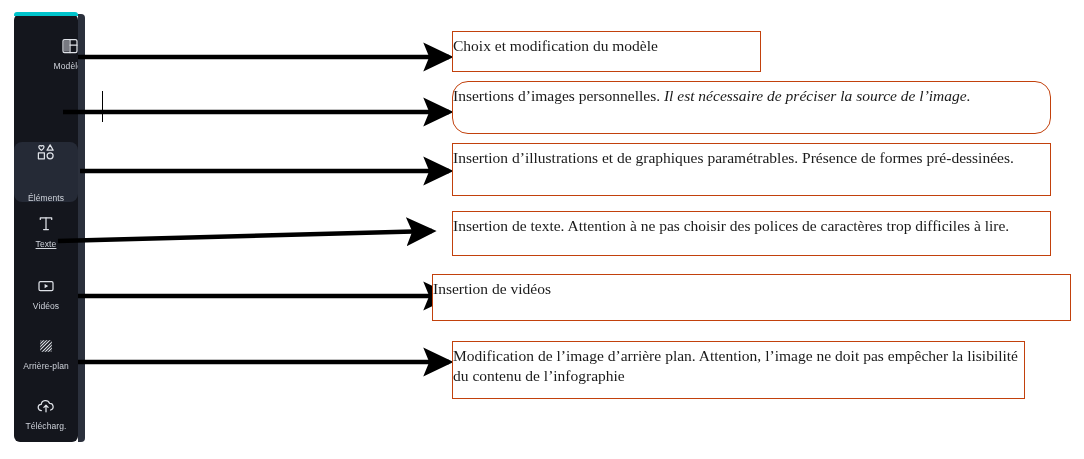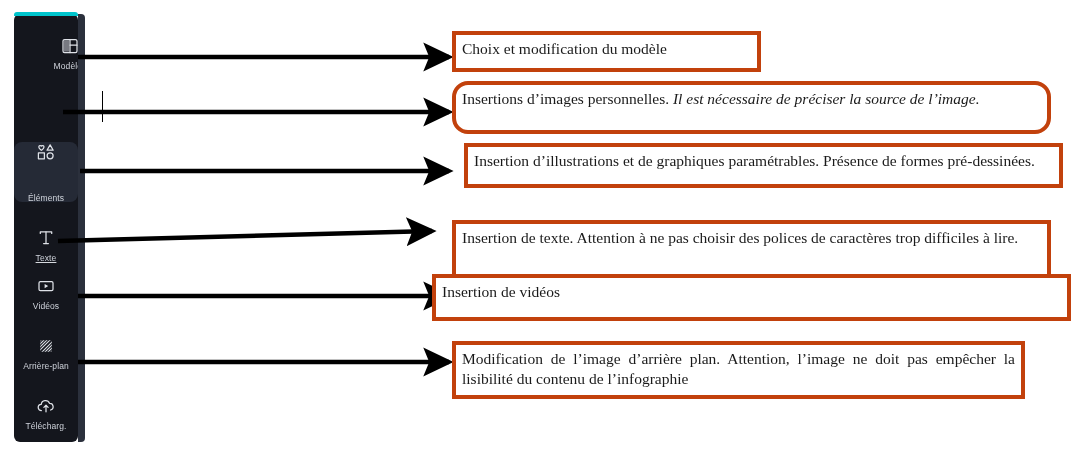--- a/index.html
+++ b/index.html
@@ -85,27 +85,27 @@
     left: 0; top: 0;
     width: 1084px;
     height: 459px;
     pointer-events: none;
   }
 
   
   .note-box {
     position: absolute;
     box-sizing: border-box;
-    border: 4px solid #c2410c;
+    border: 1px solid #c2410c;
     background: #ffffff;
     font-family: "Liberation Serif", serif;
     font-size: 15.5px;
     color: #1a1a1a;
     line-height: 1.32;
-    padding: 4px 6px 3px 6px;
+    padding: 4px 6px 3px 0;
     overflow: hidden;
   }
   .note-box.justify { text-align: justify; }
   .note-box em { font-style: italic; }
 
   
   #text-caret {
     position: absolute;
     left: 102px;
     top: 91px;
@@ -133,21 +133,21 @@
       <span class="icon-wrap">
         <svg width="22" height="20" viewBox="0 0 22 20">
           <path d="M6.4 4.2c-.9-1.1-2.6-.6-2.6.8 0 1.4 1.7 2.6 2.6 3.3.9-.7 2.6-1.9 2.6-3.3 0-1.4-1.7-1.9-2.6-.8z" stroke="#dfe2e8" fill="none" stroke-width="1.25" stroke-linejoin="round" stroke-linecap="round"></path>
           <path d="M15.1 2.9 L18.2 8.2 L12 8.2 Z" stroke="#dfe2e8" fill="none" stroke-width="1.25" stroke-linejoin="round" stroke-linecap="round"></path>
           <rect x="3.4" y="10.8" width="6" height="6" stroke="#dfe2e8" fill="none" stroke-width="1.25" stroke-linejoin="round" stroke-linecap="round"></rect>
           <circle cx="15.1" cy="13.8" r="3" stroke="#dfe2e8" fill="none" stroke-width="1.25" stroke-linejoin="round" stroke-linecap="round"></circle>
         </svg>
       </span>
       <span class="item-label">Éléments</span>
     </div>
-    <div class="sidebar-item" style="top: 200px; text-decoration: underline;">
+    <div class="sidebar-item" style="top: 186px; text-decoration: underline;">
       <span class="icon-wrap">
         <svg width="20" height="20" viewBox="0 0 20 20">
           <path d="M4.3 5.4 L4.3 3.9 L15.7 3.9 L15.7 5.4" stroke="#dfe2e8" fill="none" stroke-width="1.25" stroke-linejoin="round" stroke-linecap="round"></path>
           <line x1="10" y1="3.9" x2="10" y2="15.4" stroke="#dfe2e8" fill="none" stroke-width="1.25" stroke-linejoin="round" stroke-linecap="round"></line>
           <line x1="7.6" y1="15.6" x2="12.4" y2="15.6" stroke="#dfe2e8" fill="none" stroke-width="1.25" stroke-linejoin="round" stroke-linecap="round"></line>
         </svg>
       </span>
       <span class="item-label">Texte</span>
     </div>
     <div class="sidebar-item" style="top: 248px; align-items: center;">
@@ -214,17 +214,17 @@
       <line x1="78" y1="296" x2="449" y2="296" stroke="#000000" stroke-width="4.6" marker-end="url(#arrowhead)"></line>
       <line x1="78" y1="362" x2="449" y2="362" stroke="#000000" stroke-width="4.6" marker-end="url(#arrowhead)"></line>
     </g>
 </svg>
 
 <div id="text-caret"></div>
 
 <div id="notes-host">
     <div class="note-box" style="left: 452px; top: 31px; width: 309px; height: 41px;"><span>Choix et modification du modèle</span></div>
     <div class="note-box justify" style="left: 452px; top: 81px; width: 599px; height: 53px; border-radius: 16px;"><span>Insertions d’images personnelles. </span><em>Il est nécessaire de préciser la source de l’image.</em></div>
-    <div class="note-box justify" style="left: 464px; top: 143px; width: 599px; height: 45px;"><span>Insertion d’illustrations et de graphiques paramétrables. Présence de formes pré-dessinées.</span></div>
-    <div class="note-box justify" style="left: 452px; top: 220px; width: 599px; height: 59px;"><span>Insertion de texte. Attention à ne pas choisir des polices de caractères trop difficiles à lire.</span></div>
+    <div class="note-box justify" style="left: 452px; top: 143px; width: 599px; height: 53px;"><span>Insertion d’illustrations et de graphiques paramétrables. Présence de formes pré-dessinées.</span></div>
+    <div class="note-box justify" style="left: 452px; top: 211px; width: 599px; height: 45px;"><span>Insertion de texte. Attention à ne pas choisir des polices de caractères trop difficiles à lire.</span></div>
     <div class="note-box" style="left: 432px; top: 274px; width: 639px; height: 47px;"><span>Insertion de vidéos</span></div>
     <div class="note-box justify" style="left: 452px; top: 341px; width: 573px; height: 58px;"><span>Modification de l’image d’arrière plan. Attention, l’image ne doit pas empêcher la lisibilité du contenu de l’infographie</span></div>
   </div>
 
 </body></html>

